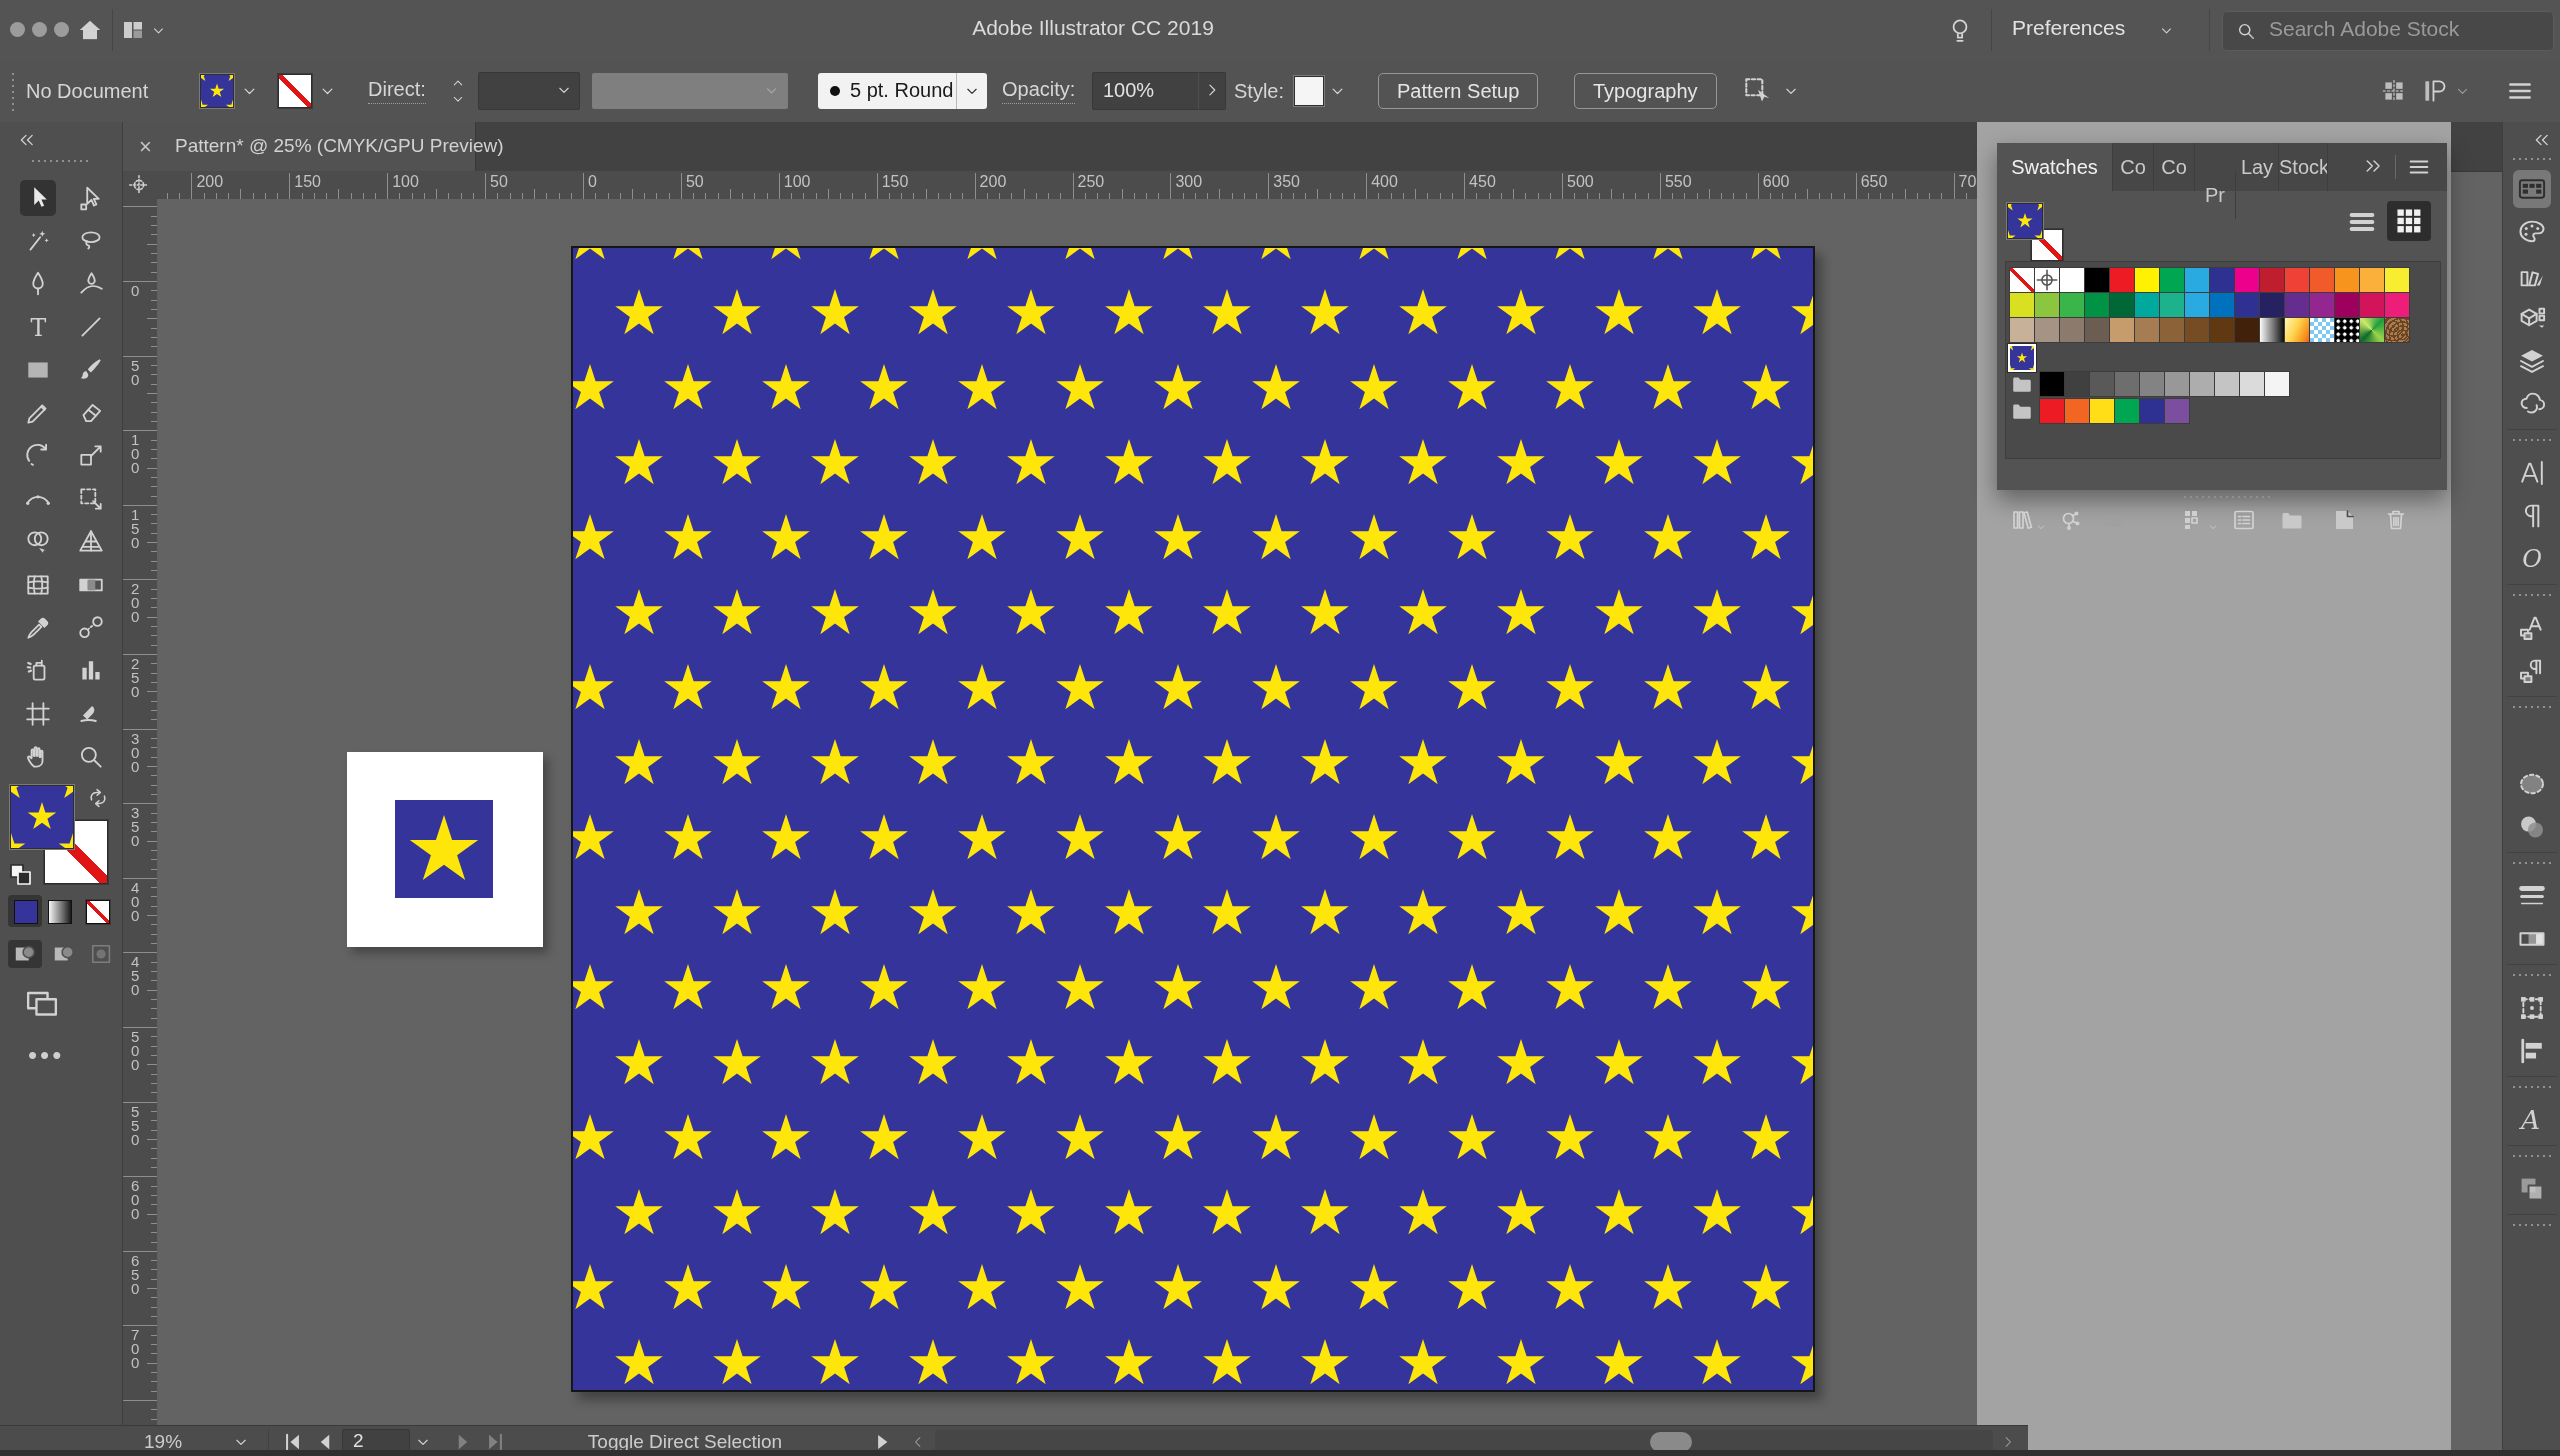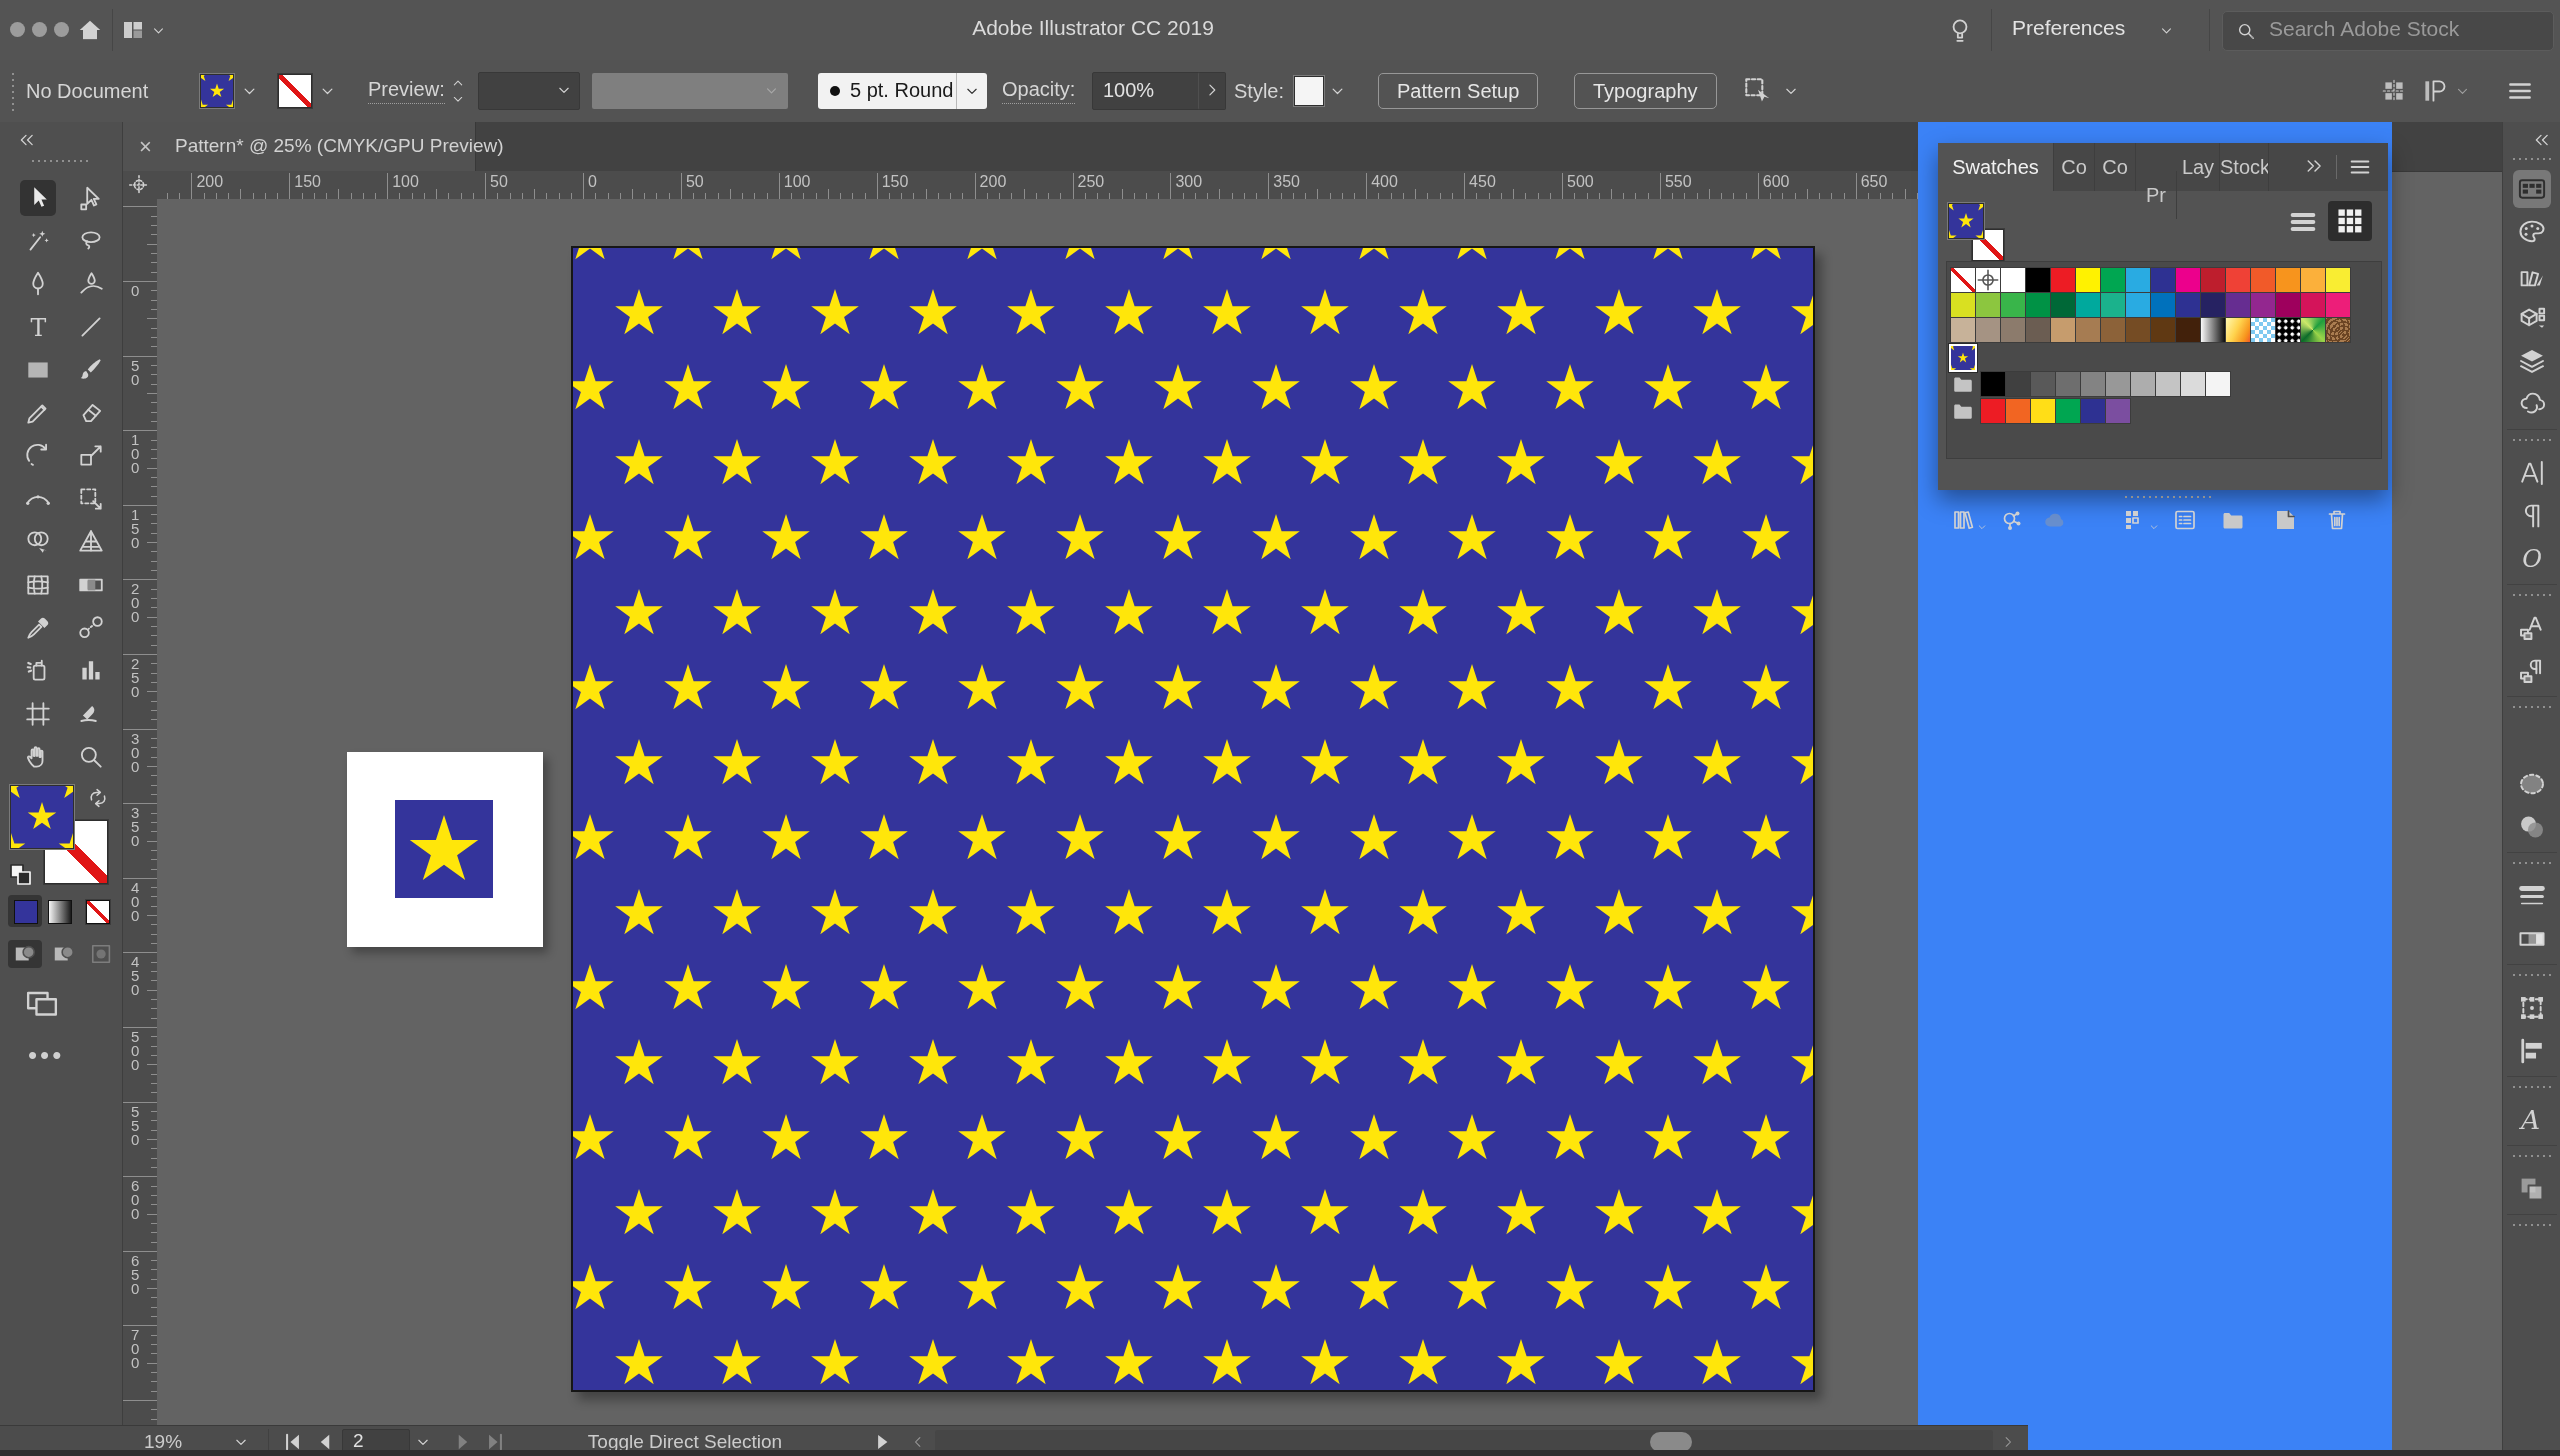--- a/index.html
+++ b/index.html
@@ -43,21 +43,21 @@
   .tool{position:absolute;width:36px;height:36px;display:flex;align-items:center;justify-content:center;border-radius:5px}
   .tool.active{background:#333333}
   .grip{background-image:radial-gradient(circle,#909090 1.3px,transparent 1.5px);background-size:6px 6px}
   
   #canvas{left:157px;top:199px;width:1855px;height:1226px;background:#636363;position:absolute;overflow:hidden}
   #artboard{position:absolute;left:414px;top:47px;width:1240px;height:1142px;border:2px solid #161616;box-shadow:7px 8px 10px rgba(0,0,0,.32);background:#34349B}
   #tilepreview{position:absolute;left:190px;top:553px;width:196px;height:195px;background:#fff;box-shadow:5px 6px 9px rgba(0,0,0,.3)}
   #vscroll{left:2012px;top:199px;width:16px;height:1226px;background:#585858;border-left:1px solid #474747;position:absolute}
   #vscroll .thumb{position:absolute;left:2px;top:536px;width:11px;height:57px;background:#7f7f7f;border-radius:6px}
   
-  #dock{left:1918px;top:122px;width:474px;height:1334px;background:#3b82f6;position:absolute}
+  #dock{left:1977px;top:122px;width:474px;height:1334px;background:#a3a3a3;position:absolute}
   #swpanel{position:absolute;left:20px;top:21px;width:450px;height:347px;background:#535353;box-shadow:0 10px 22px rgba(0,0,0,.4)}
   #swtabs{position:absolute;left:0;top:0;width:450px;height:48px;background:#474747}
   .swtab{position:absolute;top:0;height:48px;line-height:48px;font-size:20px;color:#c9c9c9;text-align:center;border-right:1px solid #3e3e3e;overflow:hidden}
   .swtab.active{background:#535353;color:#f1f1f1}
   #swbody{position:absolute;left:0;top:48px;width:450px;height:299px}
   #swgrid-box{position:absolute;left:8px;top:70px;width:434px;height:196px;background:#4a4a4a;border:1px solid #3e3e3e}
   .sw{position:absolute;width:24px;height:24px;box-shadow:0 0 0 1px #3c3c3c}
   .sw.selected{box-shadow:0 0 0 2px #ffffff,0 0 0 3px #2a2a2a;z-index:3}
   .sw.none{background:#fff}
   .sw.none::after{content:"";position:absolute;inset:0;background:linear-gradient(45deg,transparent 44%,#e01616 44%,#e01616 56%,transparent 56%)}
@@ -146,21 +146,21 @@
       <svg class="ic" width="19" height="19" viewBox="0 0 26 26">
         <path d="M7 10.5l6 6 6-6"></path>
       </svg>
     </span>
   <span class="cb swatch-box sw none" style="left:278px;width:32px;height:32px;transform:translateY(-50%)"></span>
   <span class="cb" style="left:318px">
       <svg class="ic" width="19" height="19" viewBox="0 0 26 26">
         <path d="M7 10.5l6 6 6-6"></path>
       </svg>
     </span>
-  <span class="cb cb-label dotted-u" style="left:368px">Preview:</span>
+  <span class="cb cb-label dotted-u" style="left:368px">Direct:</span>
   <span class="cb" style="left:447px;width:24px;height:36px">
     <span class="abs" style="left:3px;top:2px">
         <svg class="ic" width="16" height="16" viewBox="0 0 26 26">
           <path d="M7 16l6-6 6 6"></path>
         </svg>
       </span>
     <span class="abs" style="left:3px;top:18px">
         <svg class="ic" width="16" height="16" viewBox="0 0 26 26">
           <path d="M7 10.5l6 6 6-6"></path>
         </svg>

